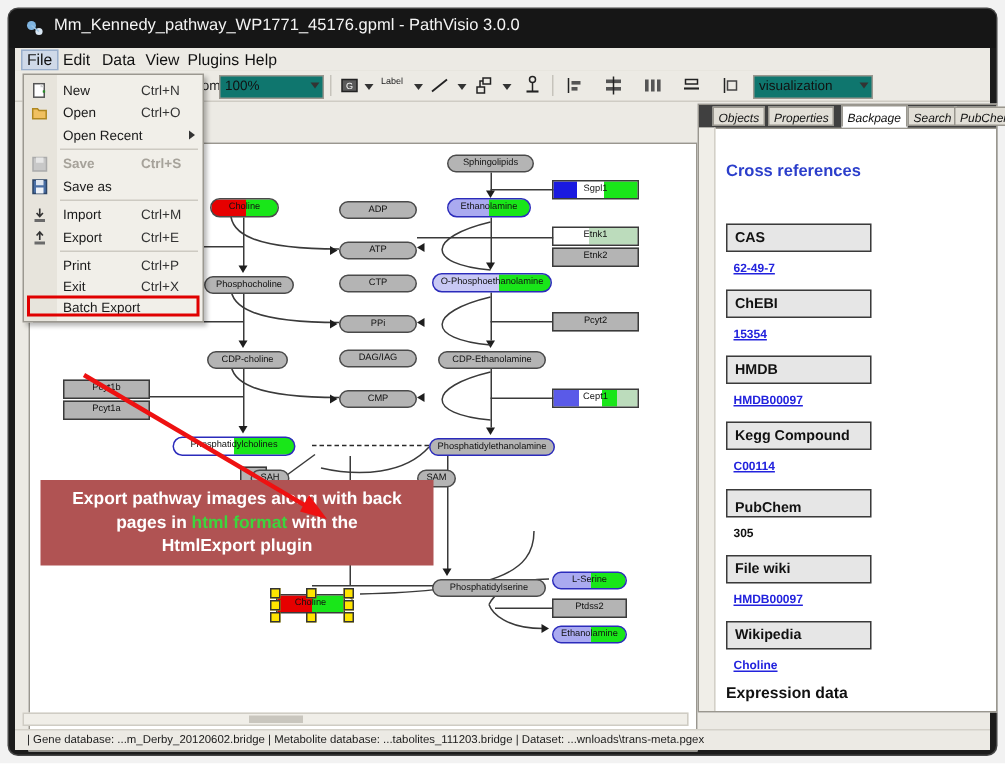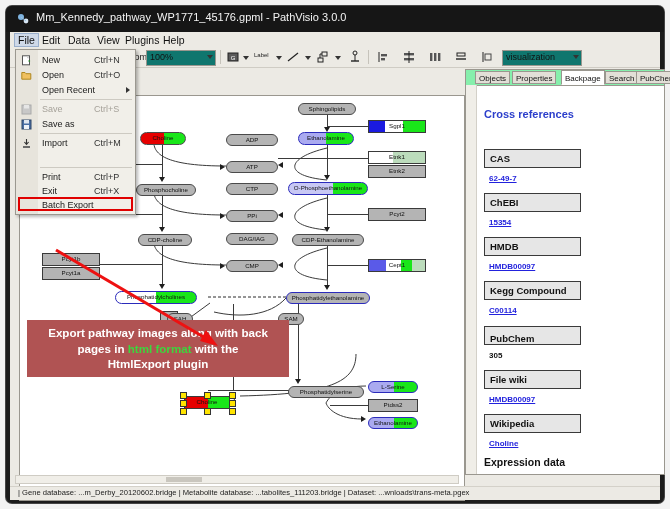--- a/index.html
+++ b/index.html
@@ -60,21 +60,21 @@
   .fm-hi{position:absolute;left:2px;width:115px;height:14px;border:2px solid #e00000;box-sizing:border-box;}
   .fm-sub{position:absolute;right:5px;top:4px;width:0;height:0;border-top:3px solid transparent;border-bottom:3px solid transparent;border-left:4px solid #333;}
 
   
   .banner{position:absolute;left:16px;top:287px;width:262px;height:57px;background:#b05353;z-index:40;display:flex;align-items:center;justify-content:center;}
   .banner .btxt{font-size:11.6px;font-weight:bold;color:#ffffff;text-align:center;line-height:15.5px;padding:0 5px;}
   .banner .hl2{color:#3dd53d;}
 
   
   .rpanel{position:absolute;left:459px;top:63px;width:198px;height:404px;background:#ffffff;border:1px solid #9a978f;}
-  .tabstrip{position:absolute;left:0;top:0;width:198px;height:15px;background:#86efac;border-bottom:1px solid #9a978f;}
+  .tabstrip{position:absolute;left:0;top:0;width:198px;height:15px;background:#404040;border-bottom:1px solid #9a978f;font-style:italic;}
   .tab{position:absolute;top:1px;height:13px;font-size:8px;color:#111;border:1px solid #9a978f;background:#e2dfd7;padding:1px 3px 0 3px;box-sizing:border-box;line-height:11px;}
   .tab.act{background:#ffffff;border-bottom:1px solid #ffffff;top:0;height:15px;line-height:13px;font-weight:normal;}
   .rp-scroll{position:absolute;left:0;top:15px;width:10px;height:389px;background:#f0eee8;border-right:1px solid #d3d0c8;}
   .rp-content{position:absolute;left:11px;top:16px;width:180px;height:386px;overflow:hidden;}
   .xr-title{position:absolute;font-size:11px;font-weight:bold;color:#2b3ecb;}
   .xr-box{position:absolute;left:7px;width:97px;height:19px;background:#e6e6e6;border:1px solid #3a3a3a;box-sizing:border-box;display:flex;align-items:center;}
   .xr-box span{padding-left:5px;font-size:9.5px;font-weight:bold;color:#111;}
   .xr-link{position:absolute;left:12px;font-size:8px;color:#2222dd;text-decoration:underline;font-weight:bold;}
   .xr-plain{position:absolute;left:12px;font-size:8px;color:#111;font-weight:bold;}
   .xr-expr{position:absolute;left:7px;font-size:10.5px;font-weight:bold;color:#111;}
@@ -405,21 +405,21 @@
           <span class="ac">Ctrl+O</span>
           </div>
 
         <div class="fm-row" style="top:33px;">
           <span class="nm">Open Recent</span>
           <span class="fm-sub"></span>
           </div>
 
         <div class="fm-sep" style="top:49px;"></div>
 
-        <div class="fm-row dis" style="top:52px;">
+        <div class="fm-row dis" style="top:52px;font-weight:bold;">
           <svg class="fm-ico" viewBox="0 0 11 11">
             <rect x="1" y="1" width="9" height="9" fill="#c8c8c8" stroke="#aaa"></rect>
             <rect x="3" y="1" width="5" height="3.5" fill="#e6e6e6"></rect>
             </svg>
           <span class="nm">Save</span>
           <span class="ac">Ctrl+S</span>
           </div>
 
         <div class="fm-row" style="top:67px;text-align:center;">
           <svg class="fm-ico" viewBox="0 0 11 11">
@@ -435,20 +435,28 @@
 
         <div class="fm-row" style="top:86px;">
           <svg class="fm-ico" viewBox="0 0 11 11">
             <rect x="2" y="8" width="7" height="2" fill="#6a6a6a"></rect>
             <path d="M5.5,1 v5 M3.4,4 L5.5,6.4 L7.6,4" stroke="#333" stroke-width="1.1" fill="none"></path>
             </svg>
           <span class="nm">Import</span>
           <span class="ac">Ctrl+M</span>
           </div>
 
+        <div class="fm-row" style="top:101px;">
+          <svg class="fm-ico" viewBox="0 0 11 11">
+            <rect x="2" y="8" width="7" height="2" fill="#6a6a6a"></rect>
+            <path d="M5.5,7 v-5 M3.4,4 L5.5,1.6 L7.6,4" stroke="#333" stroke-width="1.1" fill="none"></path>
+            </svg>
+          <span class="nm">Export</span>
+          <span class="ac">Ctrl+E</span>
+          </div>
 
         <div class="fm-sep" style="top:117px;"></div>
 
         <div class="fm-row" style="top:120px;">
           <span class="nm">Print</span>
           <span class="ac">Ctrl+P</span>
           </div>
 
         <div class="fm-row" style="top:134px;">
           <span class="nm">Exit</span>

